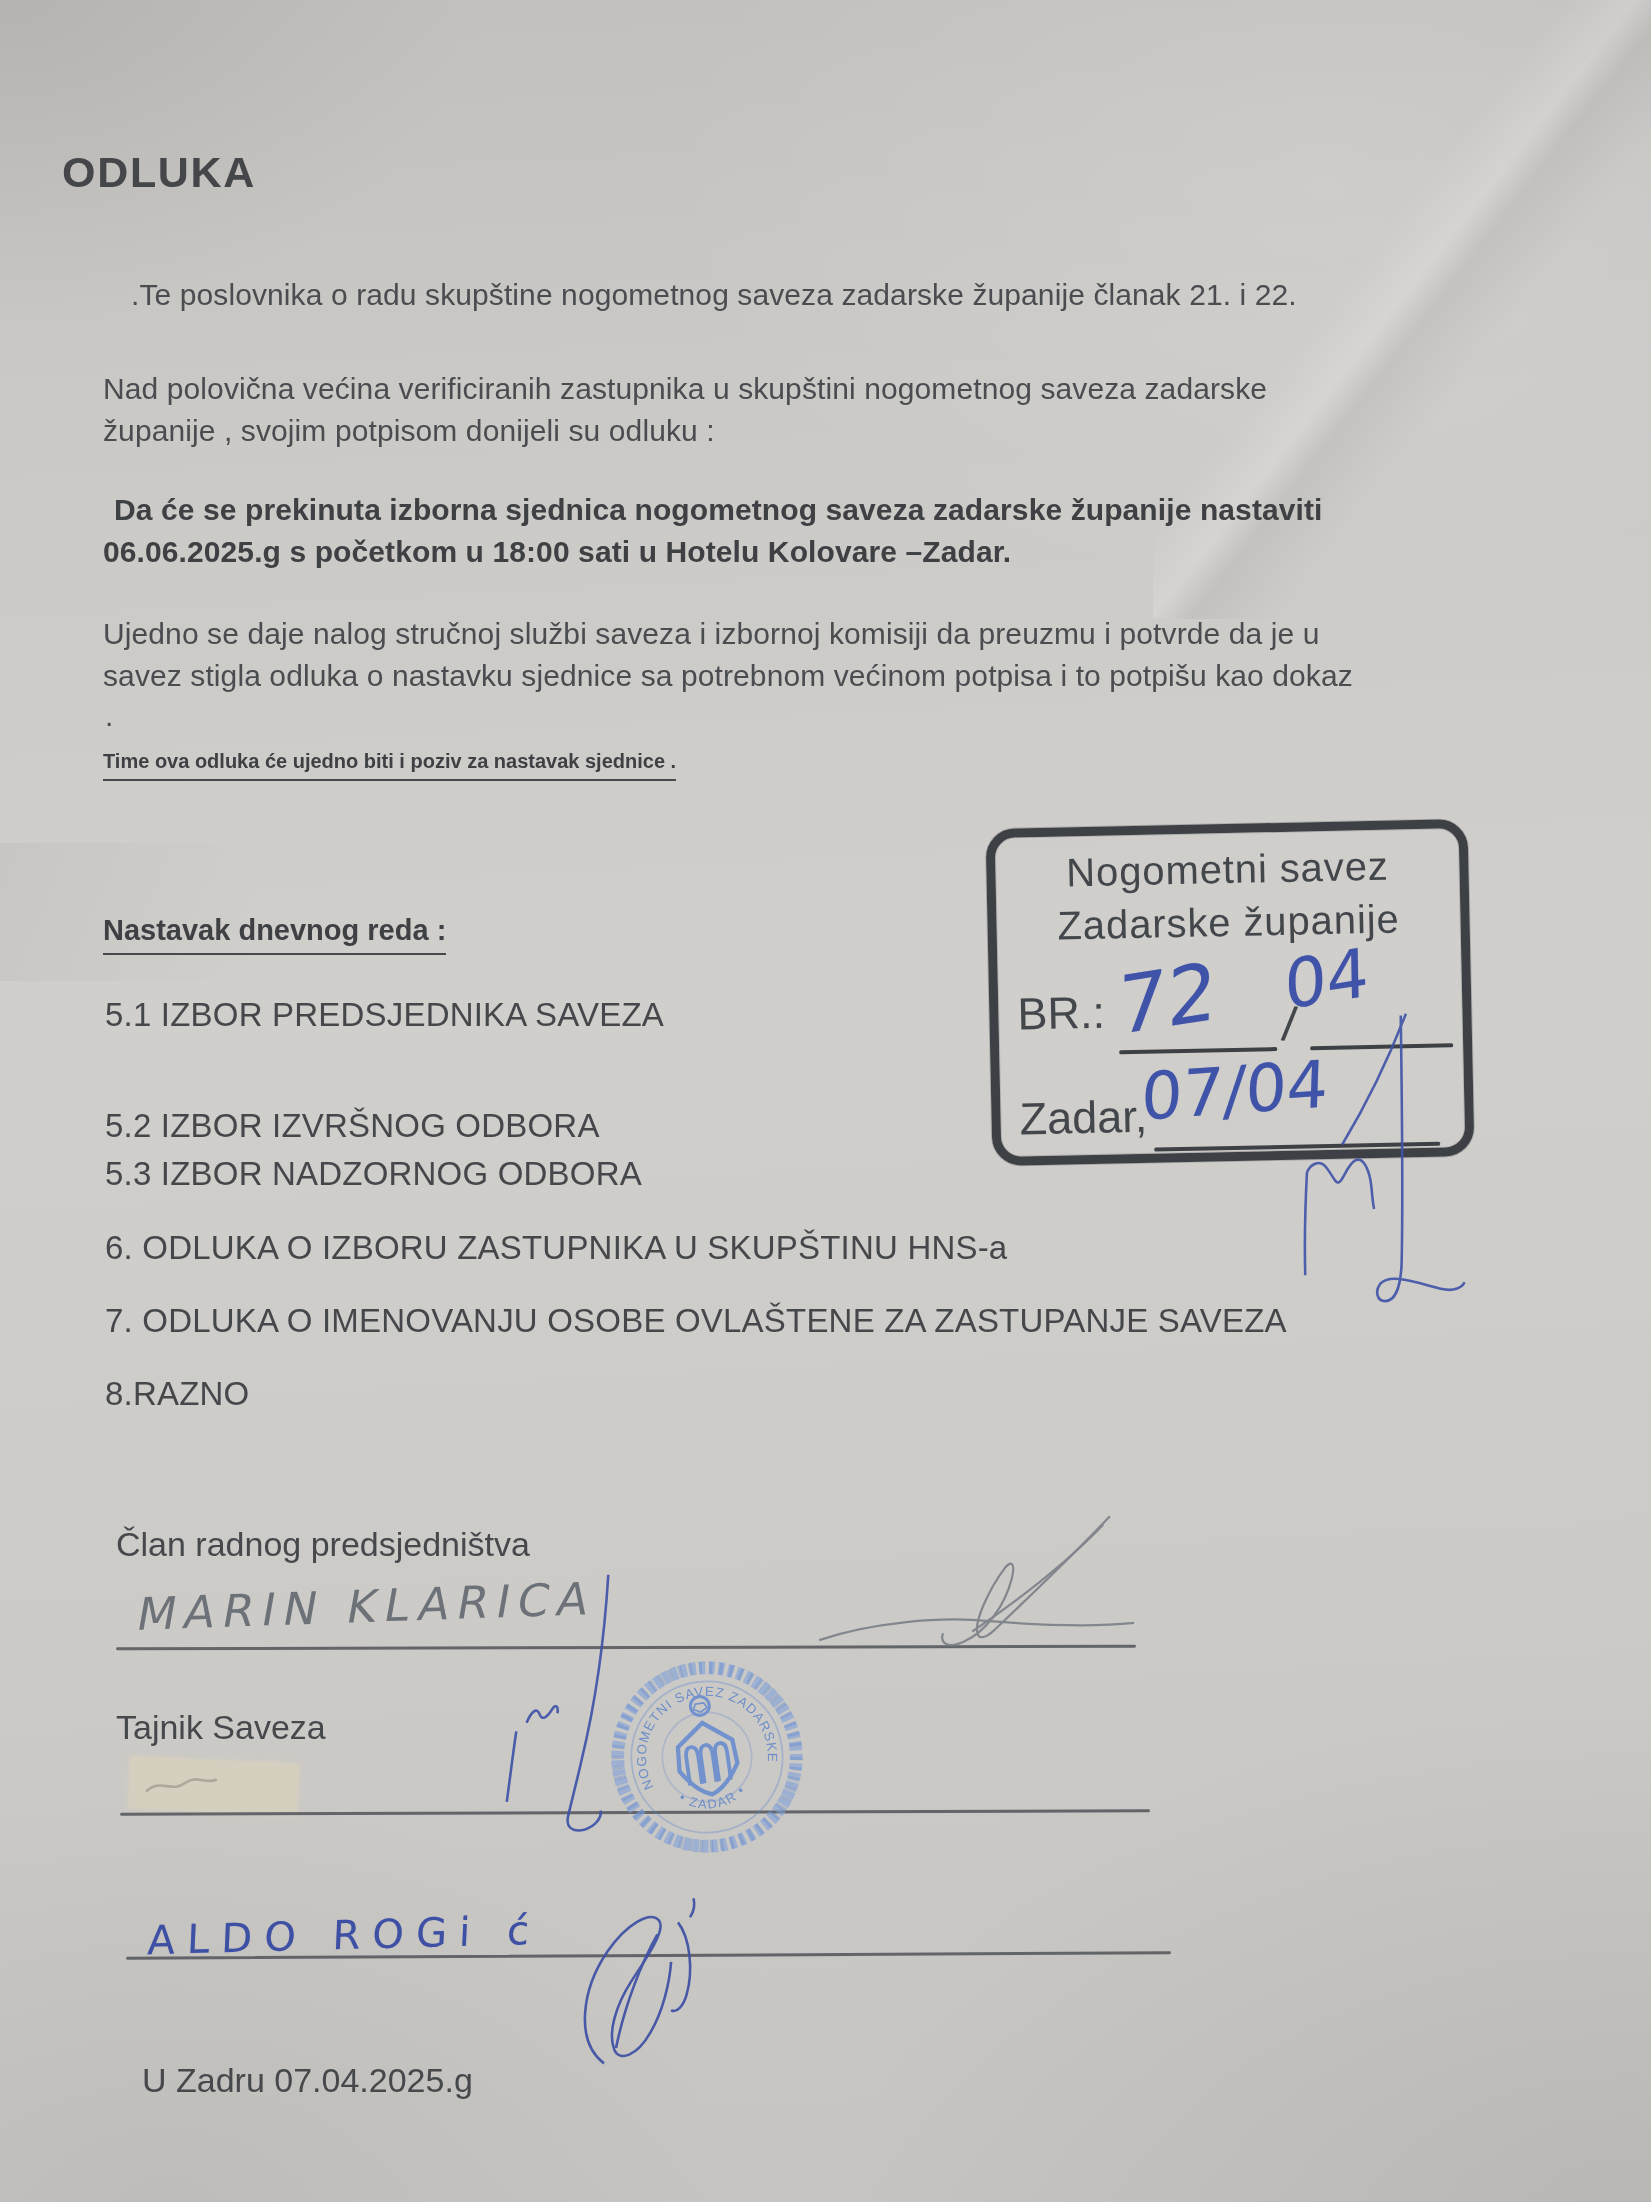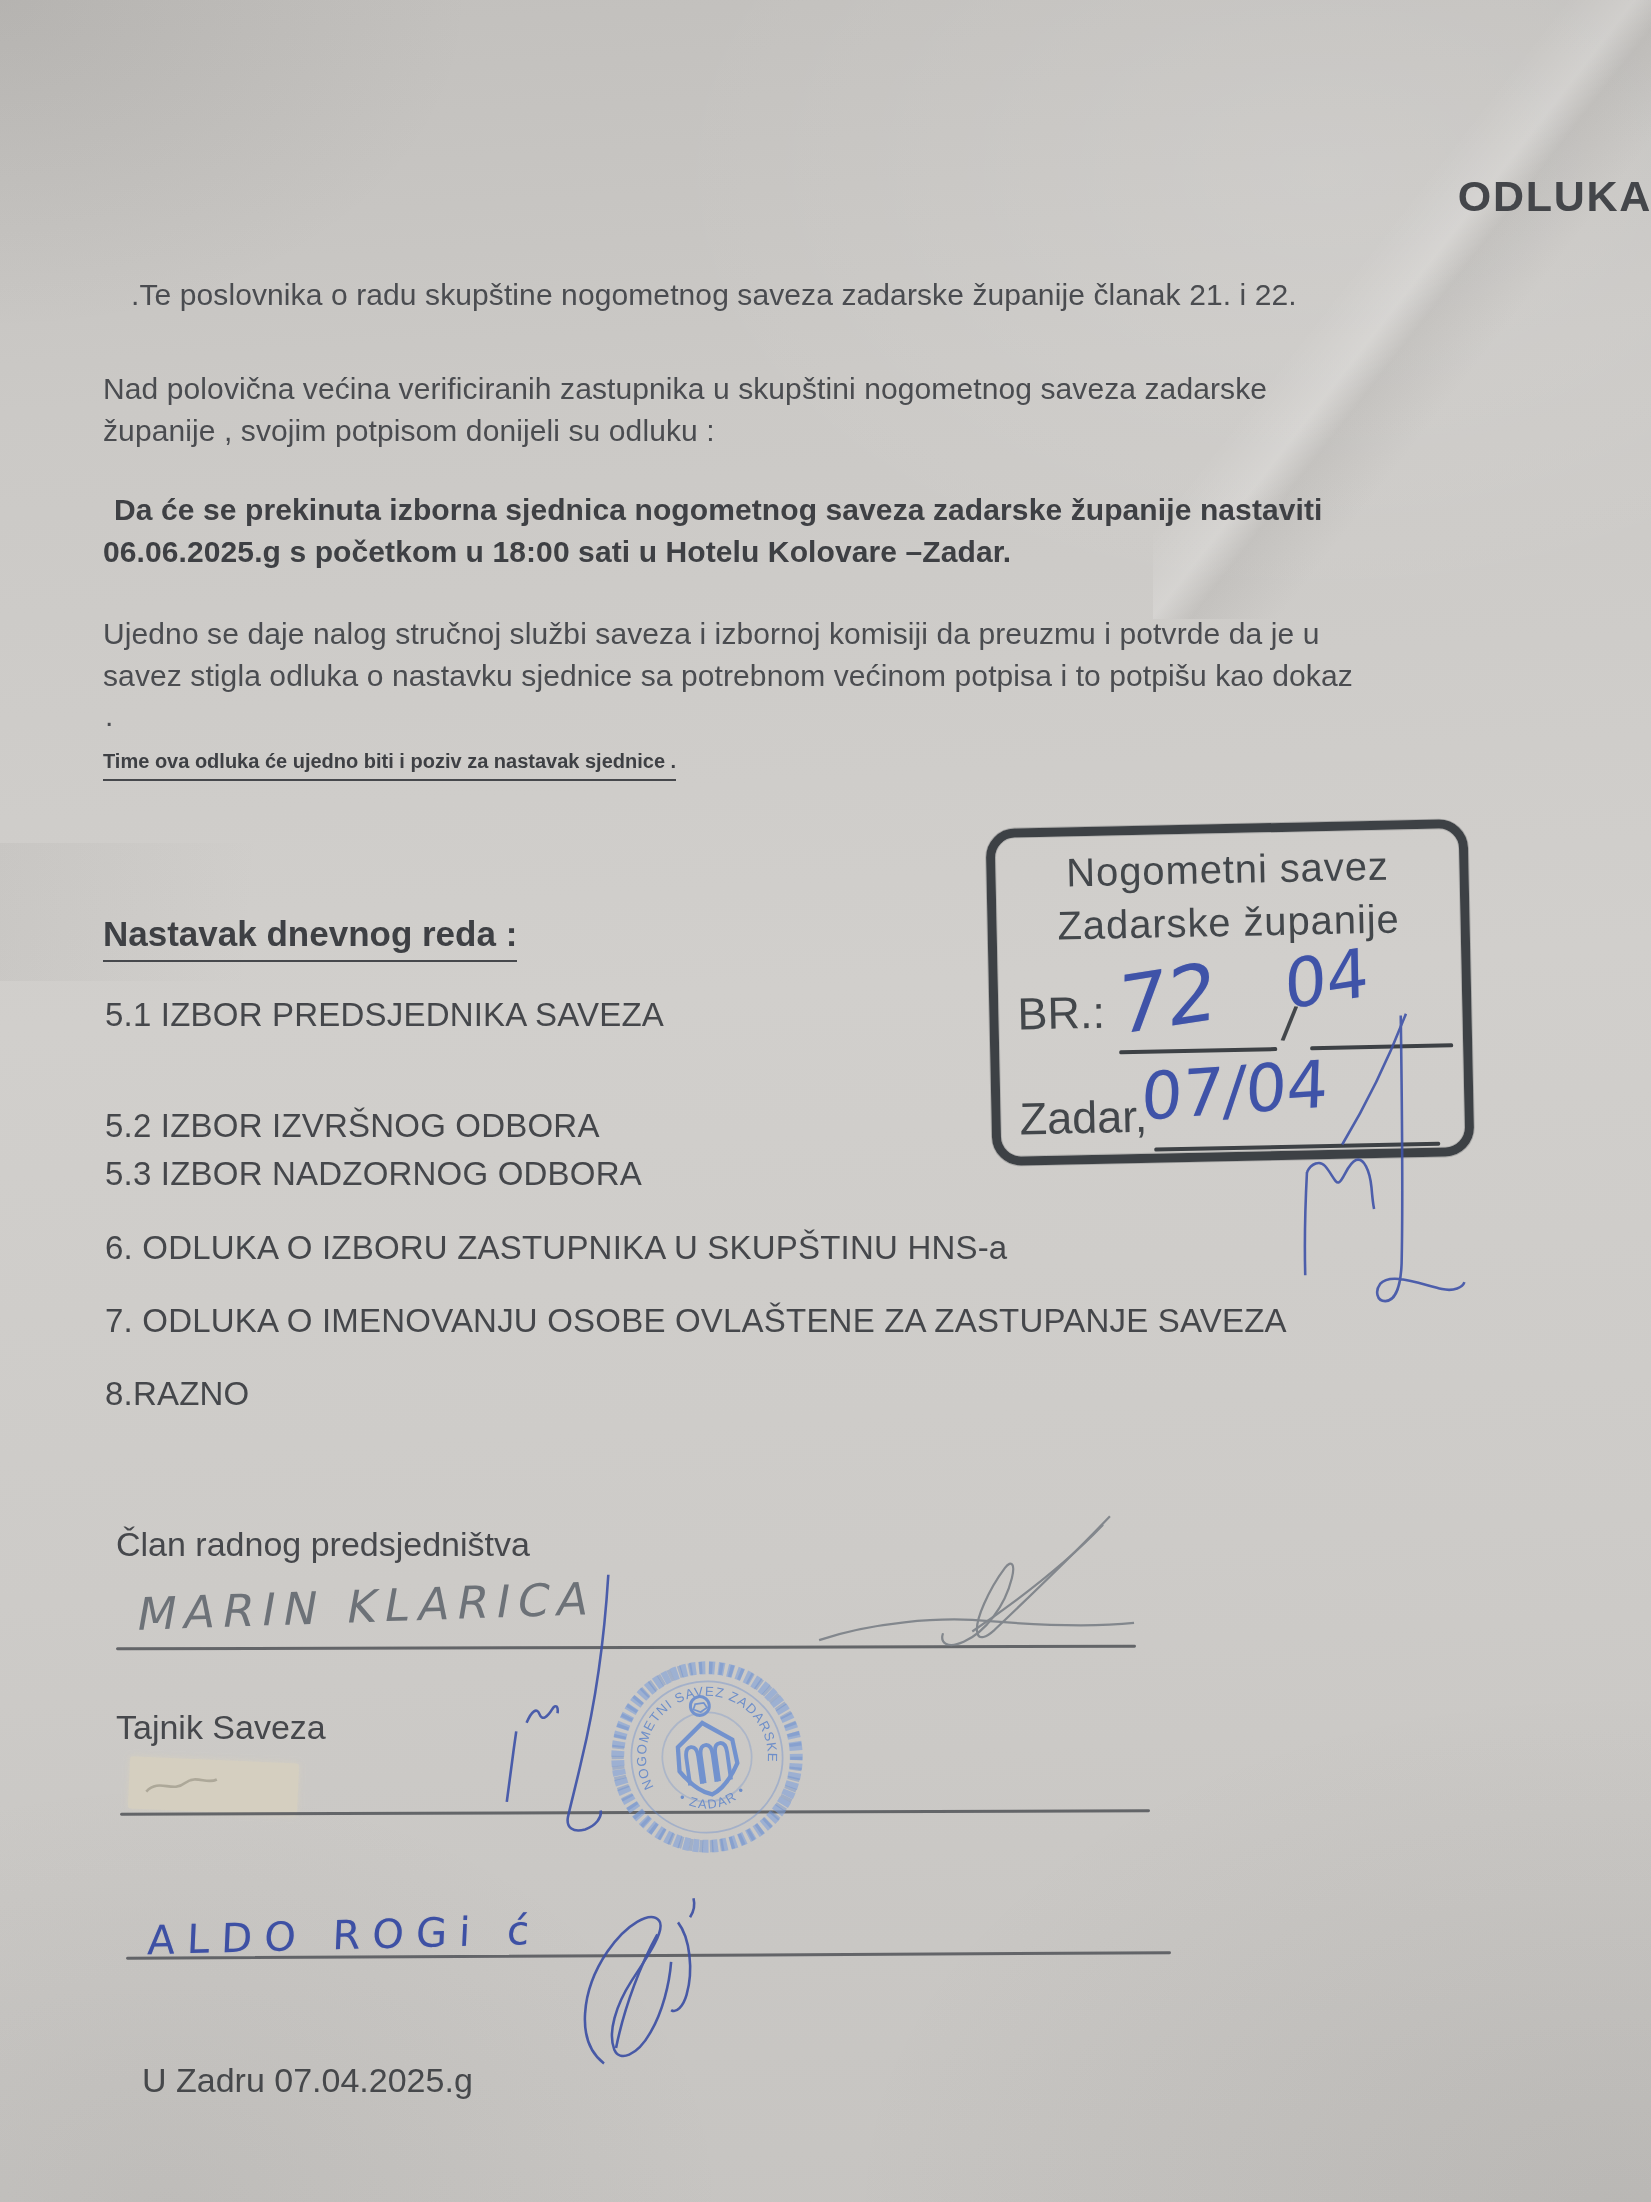--- a/index.html
+++ b/index.html
@@ -11,22 +11,22 @@
       radial-gradient(860px 602px at 0% 0%, rgba(70,68,66,0.10), transparent 55%),
       radial-gradient(1291px 860px at 98% 100%, rgba(60,58,56,0.09), transparent 60%),
       radial-gradient(1032px 774px at 10% 100%, rgba(80,78,76,0.07), transparent 55%),
       linear-gradient(177deg,#c2c0bd 0%,#cbc9c6 18%,#d1cfcc 45%,#cdcbc8 70%,#c6c4c1 100%);
   }
   .crease-tr{position:absolute;left:1153px;top:0;width:499px;height:619px;pointer-events:none;
     background:linear-gradient(128deg, transparent 42%, rgba(255,255,255,0.16) 49%, rgba(110,108,105,0.10) 53%, transparent 62%);}
   .crease-mid{position:absolute;left:0;top:843px;width:361px;height:138px;pointer-events:none;
     background:linear-gradient(95deg, rgba(120,118,115,0.08), transparent 70%);}
   .abs{position:absolute;}
-  .title{left:62px;top:148px;width:1590px;text-align:right;font-size:43px;font-weight:600;
-    letter-spacing:1.7px;color:#44464a;margin-top:24px;}
+  .title{left:62px;top:148px;width:1590px;text-align:left;font-size:43px;font-weight:600;
+    letter-spacing:1.7px;color:#44464a;}
   .body-line{font-size:30px;line-height:42px;color:#4a4c50;letter-spacing:0.1px;white-space:nowrap;}
   .bold{font-weight:700;color:#3e4044;}
   .underlined{display:inline-block;border-bottom:2.6px solid #46484c;padding-bottom:6px;}
   .agenda-item{font-size:33px;color:#45474b;letter-spacing:0.2px;white-space:nowrap;}
   .role{font-size:34px;font-weight:500;color:#46484c;white-space:nowrap;}
   .sig-line{position:absolute;height:3.4px;background:#54575b;opacity:0.88;border-radius:1.7px;}
   
   .rstamp{left:989px;top:824px;width:482px;height:337px;border:9.5px solid #3d4145;border-radius:29px;
     transform:rotate(-1.2deg);box-sizing:border-box;color:#43474b;
     box-shadow:0 0 0 0.9px rgba(61,65,69,0.25), inset 0 0 0 0.9px rgba(61,65,69,0.2);}
@@ -75,21 +75,21 @@
     <div class="s-line" style="left:284px;top:165px;font-size:48px;transform:rotate(8deg);">/</div>
     <div class="rule" style="left:311px;top:215px;width:143px;"></div>
     <div class="s-line" style="left:19px;top:256px;font-size:45px;">Zadar,</div>
     <div class="rule" style="left:153px;top:313px;width:286px;"></div>
   </div>
 
   <div class="abs hand" style="left:1117px;top:953px;font-size:79px;transform:rotate(-9deg) skewX(-10deg);">72</div>
   <div class="abs hand" style="left:1284px;top:940px;font-size:67px;transform:rotate(-9deg) skewX(-8deg);">04</div>
   <div class="abs hand" style="left:1141px;top:1053px;font-size:65px;transform:rotate(-4deg) skewX(-6deg);">07/04</div>
 
-  <div class="abs" style="left:103px;top:914px;font-size:35px;font-weight:700;color:#3e4044;white-space:nowrap;">
+  <div class="abs" style="left:103px;top:914px;font-size:29px;font-weight:700;color:#3e4044;white-space:nowrap;">
     <span class="underlined">Nastavak dnevnog reda :</span>
   </div>
   <div class="abs agenda-item" style="left:105px;top:996px;">5.1 IZBOR PREDSJEDNIKA SAVEZA</div>
   <div class="abs agenda-item" style="left:105px;top:1075px;margin-top:32px;">5.2 IZBOR IZVRŠNOG ODBORA</div>
   <div class="abs agenda-item" style="left:105px;top:1155px;">5.3 IZBOR NADZORNOG ODBORA</div>
   <div class="abs agenda-item" style="left:105px;top:1229px;">6. ODLUKA O IZBORU ZASTUPNIKA U SKUPŠTINU HNS-a</div>
   <div class="abs agenda-item" style="left:105px;top:1302px;">7. ODLUKA O IMENOVANJU OSOBE OVLAŠTENE ZA ZASTUPANJE SAVEZA</div>
   <div class="abs agenda-item" style="left:105px;top:1375px;">8.RAZNO</div>
 
   <div class="abs role" style="left:116px;top:1525px;">Član radnog predsjedništva</div>

